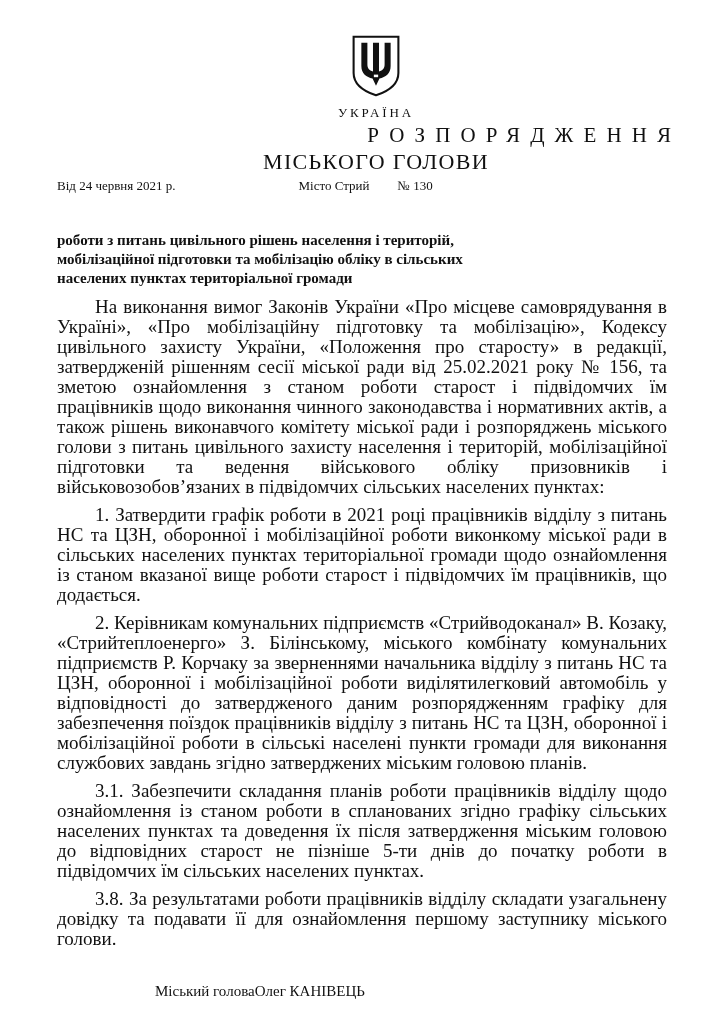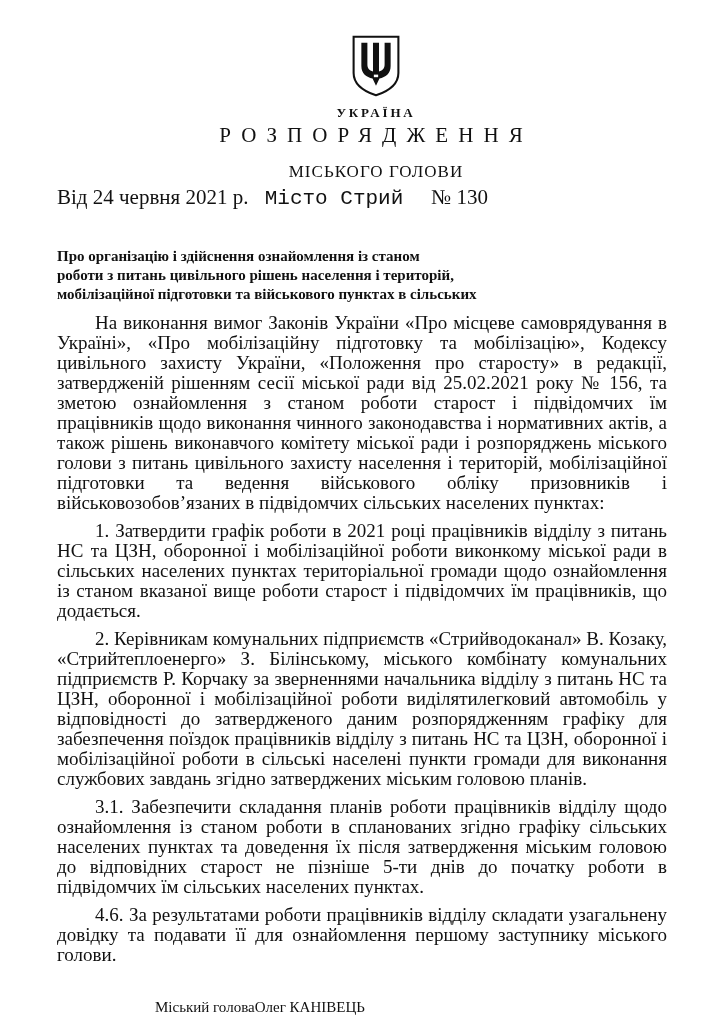--- a/index.html
+++ b/index.html
@@ -23,46 +23,47 @@
   .doc-header {
     text-align: center;
     position: relative;
     left: 14px; 
   }
   .emblem-wrap {
     display: inline-block;
     line-height: 0;
   }
   .country {
-    font-weight: bold;
+    font-weight: normal;
     font-size: 13px;
     letter-spacing: 0.22em;
     margin-top: 4px;
   }
   .doc-type {
     font-size: 21px;
     letter-spacing: 0.48em;
     margin-top: 2px;
     white-space: nowrap;
+    text-align: right;
   }
   .doc-issuer {
-    font-size: 17px;
+    font-size: 22px;
     letter-spacing: 0.06em;
-    margin-top: 14px;
+    margin-top: 1px;
   }
   
   .date-row {
     display: grid;
     grid-template-columns: 1fr auto 1fr;
     align-items: baseline;
-    font-size: 21px;
+    font-size: 13px;
     margin-top: 3px;
   }
   .date-left  { text-align: left; }
-  .date-city  { text-align: center; position: relative; left: -28px; font-family: Liberation Mono, monospace; }
+  .date-city  { text-align: center; position: relative; left: -28px; }
   .date-right { text-align: left; padding-right: 32px; }
   
   .doc-title {
     font-weight: bold;
     font-size: 15px;
     line-height: 19px;
     margin-top: 37px;
   }
   
   .doc-body {
@@ -108,31 +109,31 @@
     <div class="doc-issuer">МІСЬКОГО ГОЛОВИ</div>
   </div>
 
   <div class="date-row">
     <span class="date-left">Від 24 червня 2021 р.</span>
     <span class="date-city">Місто Стрий</span>
     <span class="date-right">№ 130</span>
   </div>
 
   <div class="doc-title">
-    <div>Про організацію і здійснення ознайомлення із станом</div>
     <div>роботи з питань цивільного рішень населення і територій,</div>
-    <div>мобілізаційної підготовки та військового пунктах в сільських</div>
+    <div>мобілізаційної підготовки та мобілізацію обліку в сільських</div>
+    <div>населених пунктах територіальної громади</div>
   </div>
 
   <div class="doc-body">
     <p>На виконання вимог Законів України «Про місцеве самоврядування в Україні», «Про мобілізаційну підготовку та мобілізацію», Кодексу цивільного захисту України, «Положення про старосту» в редакції, затвердженій рішенням сесії міської ради від 25.02.2021 року № 156,  та зметою ознайомлення з станом роботи старост і підвідомчих їм працівників щодо виконання чинного законодавства і нормативних актів, а також рішень виконавчого комітету міської ради і розпоряджень міського голови з питань цивільного захисту населення і територій, мобілізаційної підготовки та ведення військового обліку призовників і військовозобов’язаних в підвідомчих сільських населених пунктах:</p>
     <p>1. Затвердити графік роботи в 2021 році працівників відділу з питань НС та ЦЗН, оборонної і мобілізаційної роботи виконкому міської ради в сільських населених пунктах територіальної громади щодо ознайомлення із станом вказаної вище роботи старост і підвідомчих їм працівників, що додається.</p>
     <p>2. Керівникам комунальних підприємств «Стрийводоканал» В. Козаку, «Стрийтеплоенерго» З. Білінському, міського комбінату комунальних підприємств Р. Корчаку за зверненнями начальника відділу з питань НС та ЦЗН, оборонної і мобілізаційної роботи виділятилегковий автомобіль у відповідності до затвердженого даним розпорядженням графіку для забезпечення поїздок працівників відділу з питань НС та ЦЗН, оборонної і мобілізаційної роботи в сільські населені пункти громади для виконання службових завдань згідно затверджених міським головою планів.</p>
     <p>3.1. Забезпечити складання планів  роботи працівників відділу щодо ознайомлення із станом роботи в спланованих згідно графіку сільських населених пунктах та доведення їх після затвердження міським головою до відповідних старост не пізніше 5-ти днів до початку роботи в підвідомчих їм сільських населених пунктах.</p>
-    <p>4.6. За результатами роботи працівників відділу складати узагальнену довідку та подавати її для ознайомлення першому заступнику  міського голови.</p>
+    <p>3.8. За результатами роботи працівників відділу складати узагальнену довідку та подавати її для ознайомлення першому заступнику  міського голови.</p>
   </div>
 
   <div class="signature-row">
     <span>Міський голова</span>
     <span>Олег КАНІВЕЦЬ</span>
   </div>
 
 </div>
 
 </body></html>

